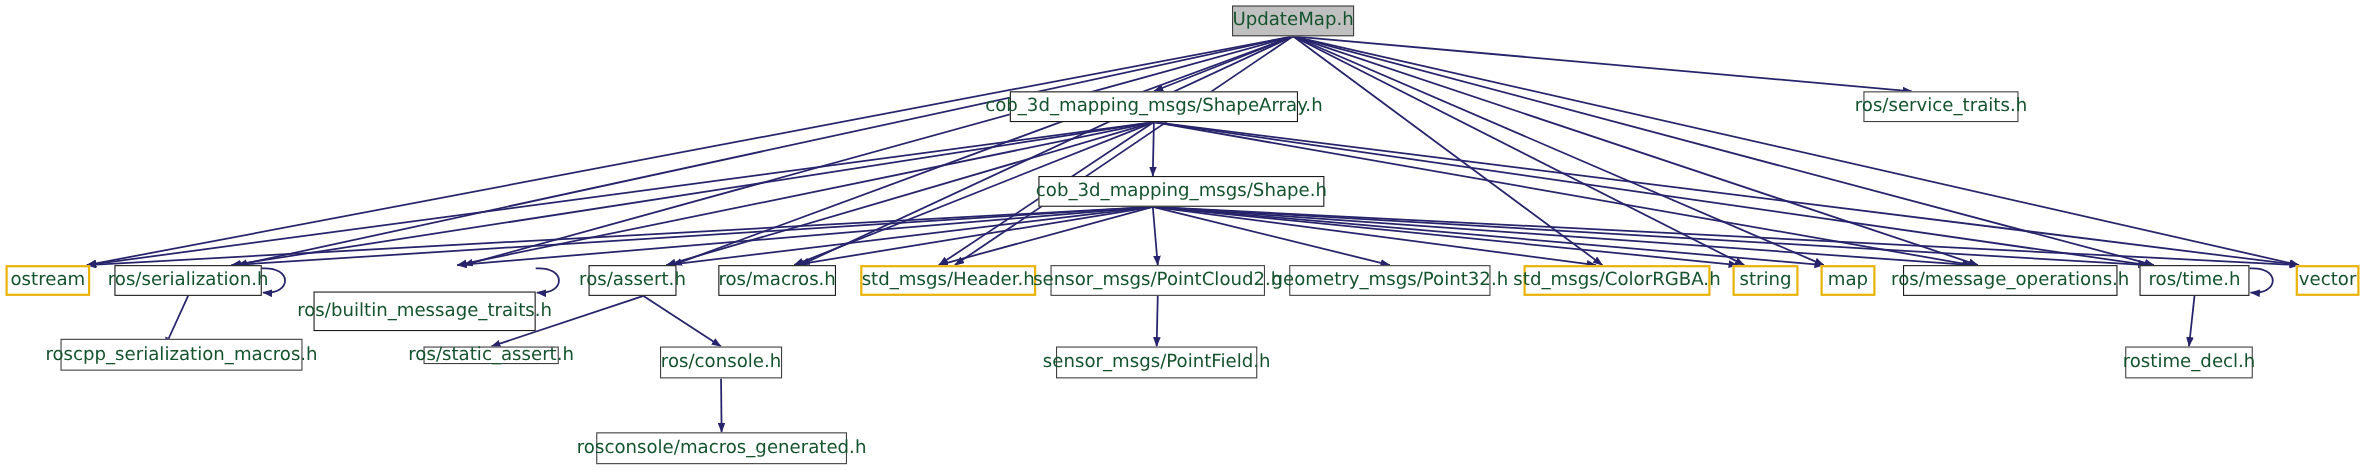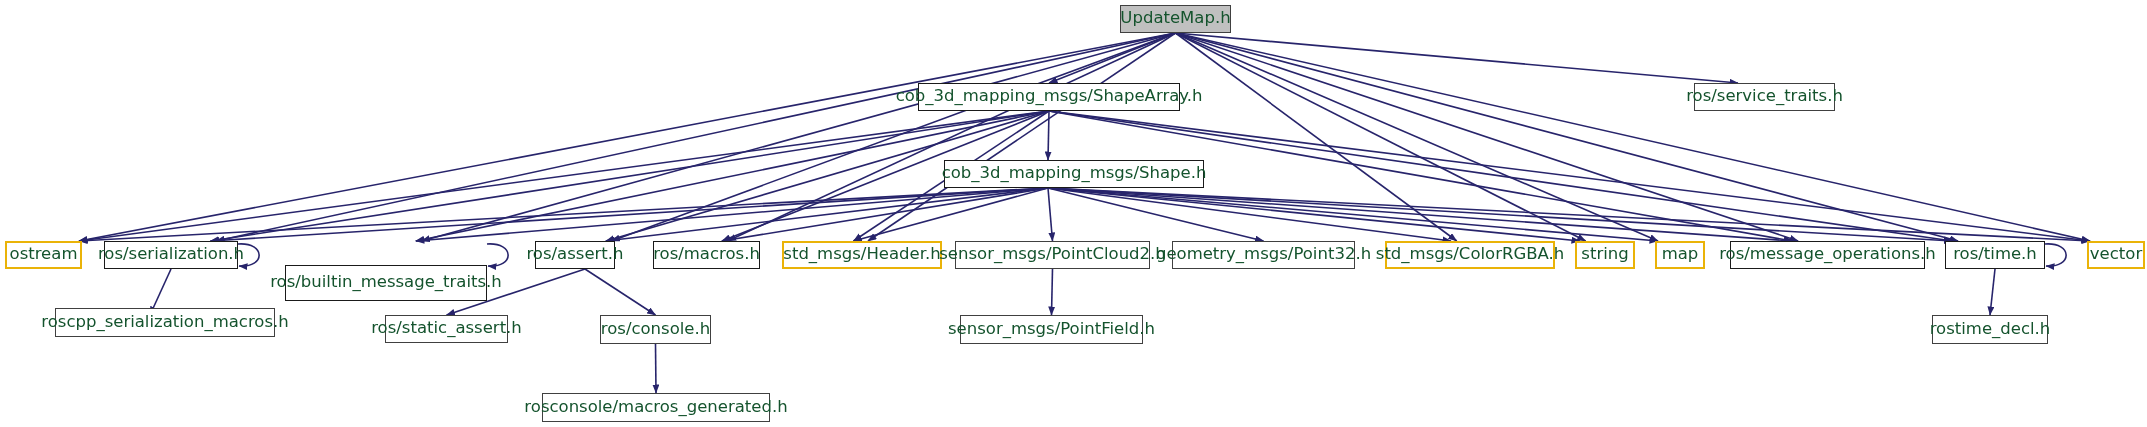--- a/index.html
+++ b/index.html
@@ -167,21 +167,21 @@
       </div>
       <div class="node-box dark" style="left: 1945px; top: 241px; width: 100px; height: 28px;">
         <span class="node-label">ros/time.h</span>
       </div>
       <div class="node-box light" style="left: 2087px; top: 241px; width: 58px; height: 28px;">
         <span class="node-label">vector</span>
       </div>
       <div class="node-box " style="left: 55px; top: 308px; width: 220px; height: 29px;">
         <span class="node-label">roscpp_serialization_macros.h</span>
       </div>
-      <div class="node-box " style="left: 385px; top: 315px; width: 123px; height: 28px;">
+      <div class="node-box " style="left: 385px; top: 315px; width: 123px; height: 16px;">
         <span class="node-label">ros/static_assert.h</span>
       </div>
       <div class="node-box " style="left: 600px; top: 315px; width: 111px; height: 29px;">
         <span class="node-label">ros/console.h</span>
       </div>
       <div class="node-box " style="left: 960px; top: 315px; width: 183px; height: 29px;">
         <span class="node-label">sensor_msgs/PointField.h</span>
       </div>
       <div class="node-box " style="left: 1932px; top: 315px; width: 116px; height: 29px;">
         <span class="node-label">rostime_decl.h</span>

